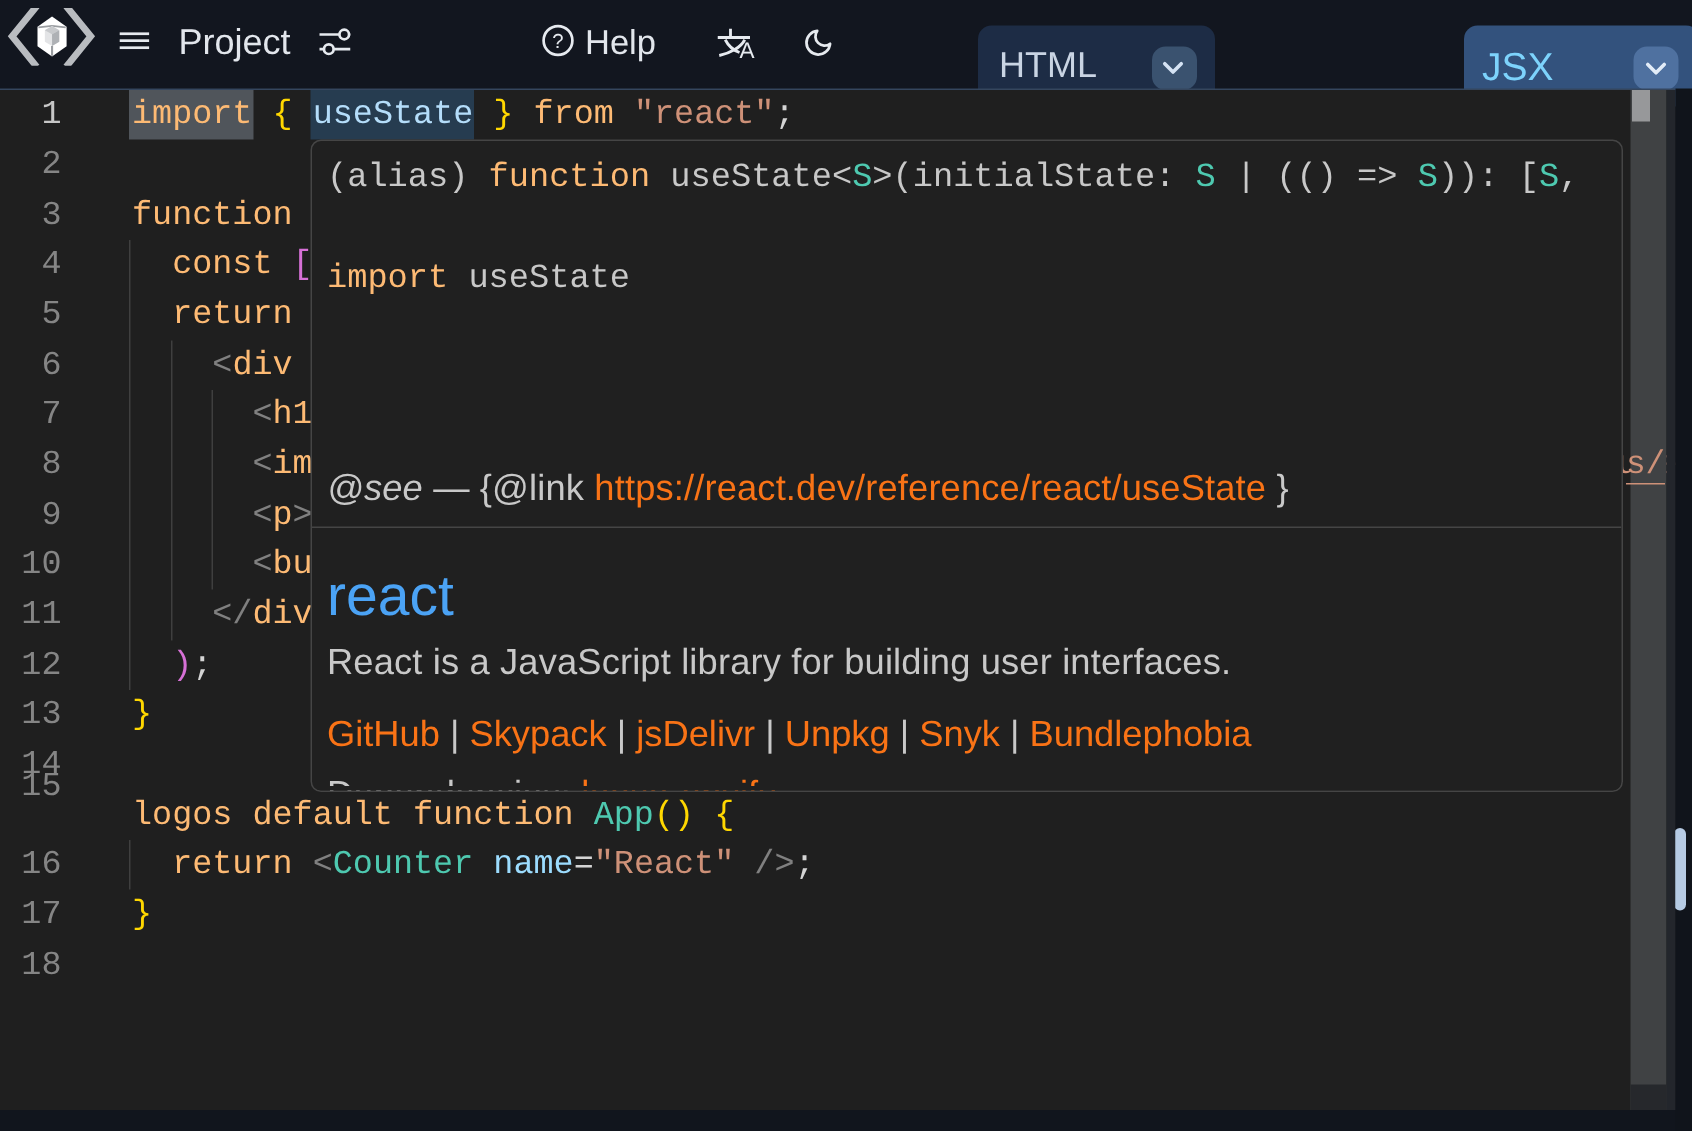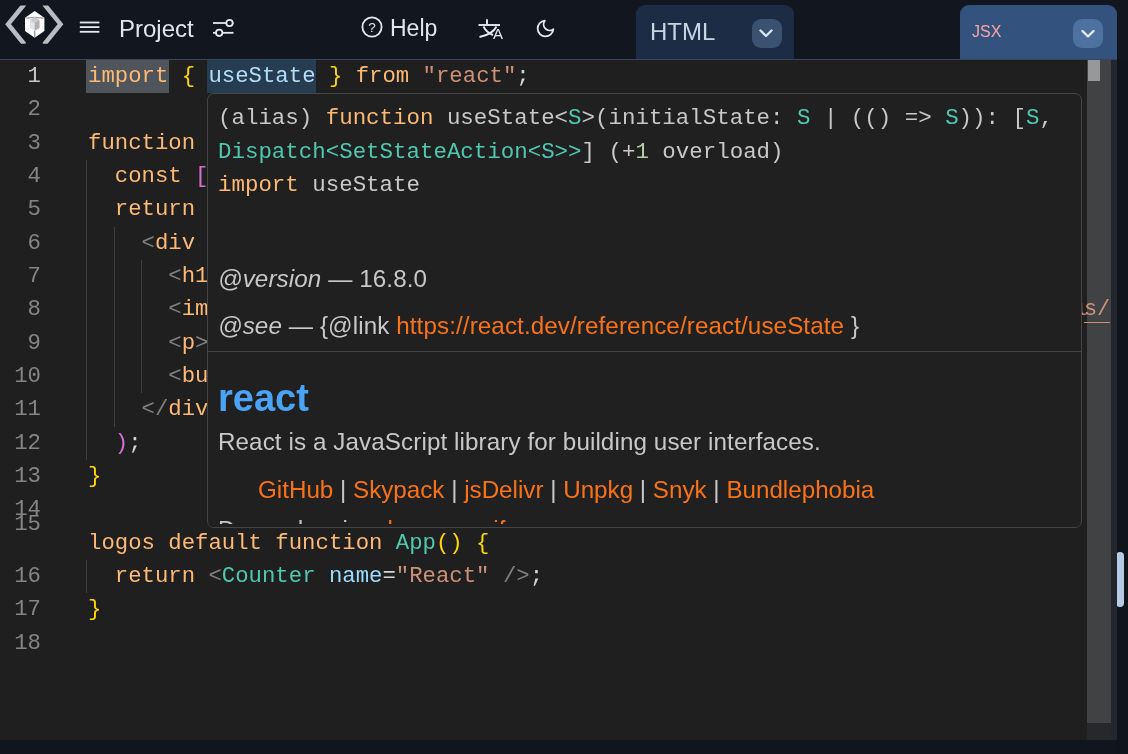--- a/index.html
+++ b/index.html
@@ -3,21 +3,21 @@
 <meta charset="utf-8">
 <style>
   html,body{margin:0;padding:0;}
   #page{position:relative;width:1128px;height:754px;background:#11151d;overflow:hidden;
         font-family:"Liberation Sans",sans-serif;}
   .abs{position:absolute;}
   
   #topbar{position:absolute;left:0;top:0;width:1128px;height:59px;background:#12161f;}
   .menutext{position:absolute;top:0;height:59px;line-height:57px;color:#e2e6ec;font-size:24px;}
   
-  .tab{position:absolute;top:5px;height:54px;border-radius:9px 9px 0 0;}
+  .tab{position:absolute;top:17px;height:54px;border-radius:9px 9px 0 0;margin-left:16px;}
   .tab .lbl{position:absolute;top:0;height:54px;line-height:54px;font-size:24px;color:#c9d4e3;}
   .chip{position:absolute;top:13.5px;width:30px;height:29px;border-radius:9px;}
   
   #editor{position:absolute;left:0;top:60px;width:1117px;height:680px;background:#1f1f1f;overflow:hidden;
           font-family:"Liberation Mono",monospace;font-size:22.3px;line-height:33.333px;}
   .ln{position:absolute;left:0;width:41px;height:33.333px;text-align:right;color:#858585;}
   .cl{position:absolute;left:88px;height:33.333px;white-space:pre;color:#d4d4d4;}
   .guide{position:absolute;width:1px;background:#3f3f3f;}
   .kw{color:#fdba74;}  
   .lb{color:#9cdcfe;}  
@@ -98,21 +98,21 @@
 
   <div class="tab" style="left:636px;width:158px;background:#1d2c45;">
     <div class="lbl" style="left:14px;">HTML</div>
     <div class="chip" style="left:116px;background:#3a526f;">
       <svg width="28" height="28" viewBox="0 0 28 28">
           <path d="M8.5 11.5 L14 17 L19.5 11.5" fill="none" stroke="#d5e3f4" stroke-width="2.4" stroke-linecap="round" stroke-linejoin="round"></path>
         </svg>
     </div>
   </div>
   <div class="tab" style="left:960px;width:157px;background:#33527d;">
-    <div class="lbl" style="left:12px;color:#fca5a5;font-size:16px;">JSX</div>
+    <div class="lbl" style="left:12px;color:#7dd3fc;font-size:26px;">JSX</div>
     <div class="chip" style="left:113px;width:30px;height:29px;background:#4f71a0;">
       <svg width="30" height="29" viewBox="0 0 30 29">
           <path d="M9.5 12 L15 17.5 L20.5 12" fill="none" stroke="#e2ecf8" stroke-width="2.4" stroke-linecap="round" stroke-linejoin="round"></path>
         </svg>
     </div>
   </div>
   <div class="abs" style="left:0;top:59px;width:1117px;height:1px;background:#35465e;"></div>
 
   <div id="editor">
 
@@ -162,28 +162,26 @@
     <div class="abs" style="left:1087px;top:0;width:24px;height:680px;background:#404244;z-index:3;"></div>
     <div class="abs" style="left:1111px;top:0;width:6px;height:680px;background:#23262c;z-index:3;"></div>
     <div class="abs" style="left:1088px;top:0;width:12px;height:21px;background:#97989a;z-index:4;"></div>
     <div class="abs" style="left:1087px;top:663px;width:24px;height:17px;background:#26282c;z-index:4;"></div>
 
     <div class="abs mono" style="left:1084px;top:233.3px;z-index:5;color:#ce9178;height:33.3px;font-size:21.8px;"><span style="border-bottom:1.5px solid #ce9178;">s/</span></div>
   </div>
 
   <div id="tip">
     <div class="trow mono" style="top:8.3px;"><span>(alias) </span><span class="kw">function</span><span> useState&lt;</span><span class="tl">S</span><span>&gt;(initialState: </span><span class="tl">S</span><span> | (() =&gt; </span><span class="tl">S</span><span>)): [</span><span class="tl">S</span><span>,</span></div>
-    <div class="trow mono" style="top:42px;"><span class="tl">Dispatch&lt;SetStateAction&lt;S&gt;&gt;</span><span>] (+</span><span class="nm">1</span><span> overload)</span></div>
     <div class="trow mono" style="top:75.3px;"><span class="kw">import</span><span> useState</span></div>
-    <div class="trow sans" style="top:171px;"><i>@version</i> — 16.8.0</div>
     <div class="trow sans" style="top:218px;"><i>@see</i> — {@link <span class="lk">https://react.dev/reference/react/useState</span> }</div>
     <div class="abs" style="left:0;top:257px;width:873px;height:1px;background:#454545;"></div>
-    <div class="trow" style="top:285px;font-size:38px;line-height:38px;font-weight:bold;color:#4ba3f5;">react</div>
+    <div class="trow" style="top:285px;font-size:38px;line-height:38px;font-weight:normal;color:#4ba3f5;">react</div>
     <div class="trow sans" style="top:334px;">React is a JavaScript library for building user interfaces.</div>
-    <div class="trow sans" style="top:382px;letter-spacing:0;margin-left:40px;"><span class="lk">GitHub</span> | <span class="lk">Skypack</span> | <span class="lk">jsDelivr</span> | <span class="lk">Unpkg</span> | <span class="lk">Snyk</span> | <span class="lk">Bundlephobia</span></div>
+    <div class="trow sans" style="top:382px;letter-spacing:0;"><span class="lk">GitHub</span> | <span class="lk">Skypack</span> | <span class="lk">jsDelivr</span> | <span class="lk">Unpkg</span> | <span class="lk">Snyk</span> | <span class="lk">Bundlephobia</span></div>
     <div class="trow sans" style="top:422px;">Dependencies: <span class="lk">loose-envify</span></div>
     <div class="abs" style="left:0;top:430px;width:873px;height:3px;background:#202020;"></div>
   </div>
 
   <div class="abs" style="left:1117px;top:59px;width:11px;height:695px;background:#10141b;"></div>
   <div class="abs" style="left:1116px;top:552px;width:8px;height:55px;border-radius:4px;background:#b6cbe4;"></div>
 
   <div class="abs" style="left:0;top:740px;width:1117px;height:14px;background:#11151d;"></div>
 
 </div>

